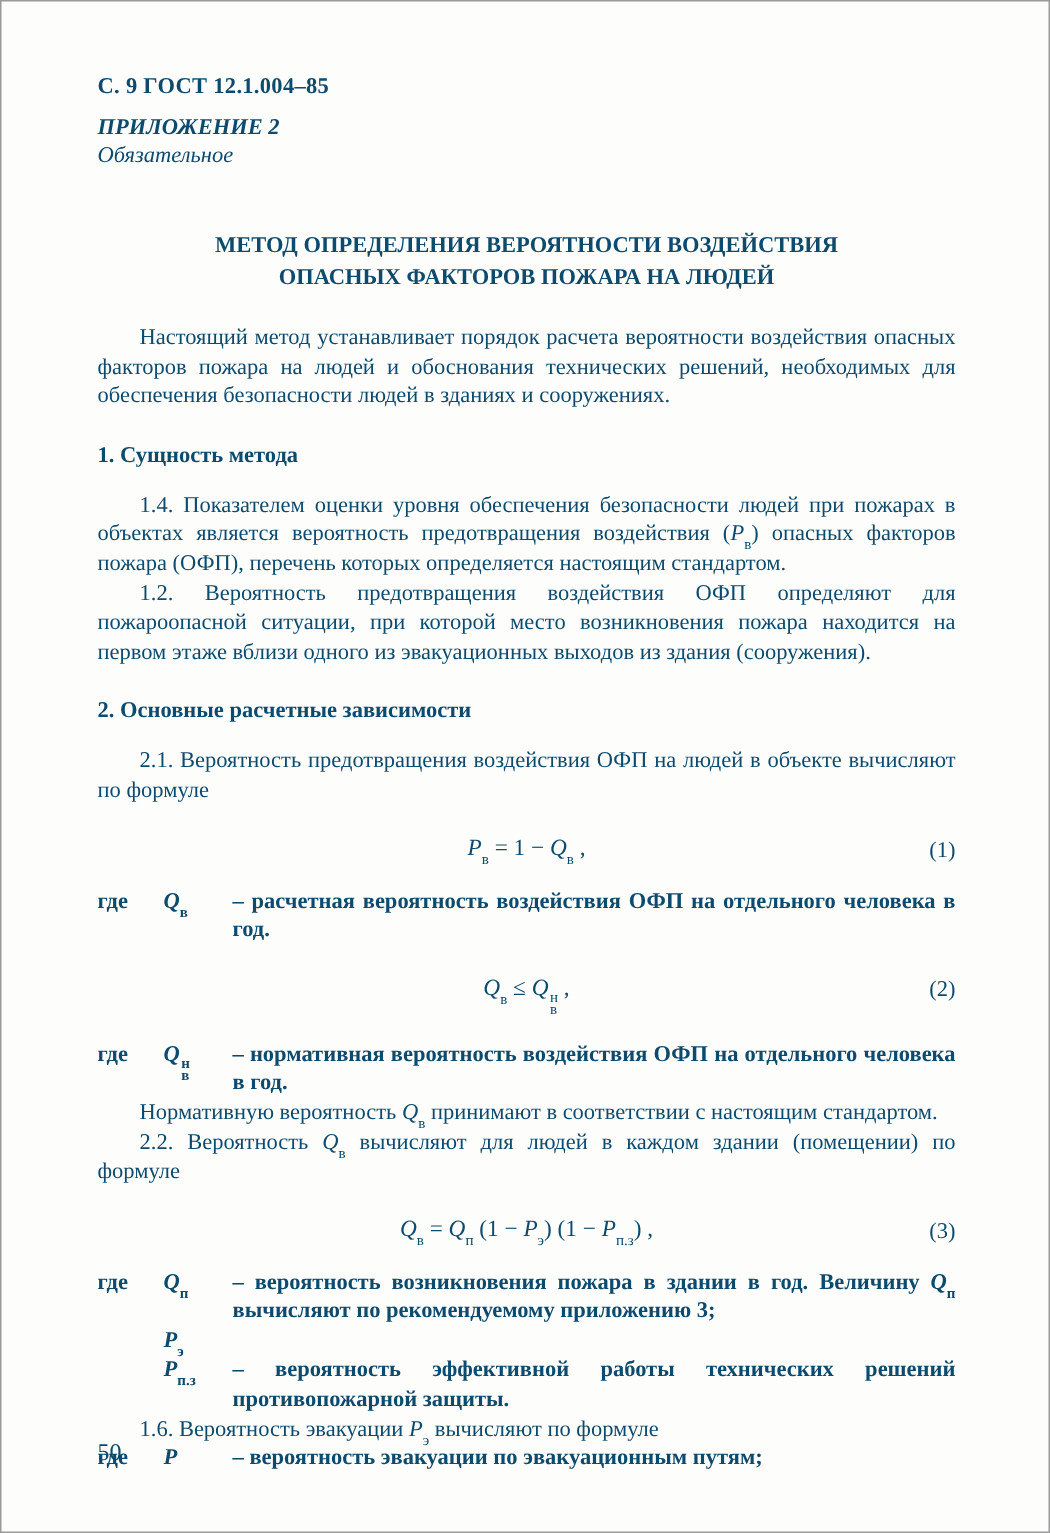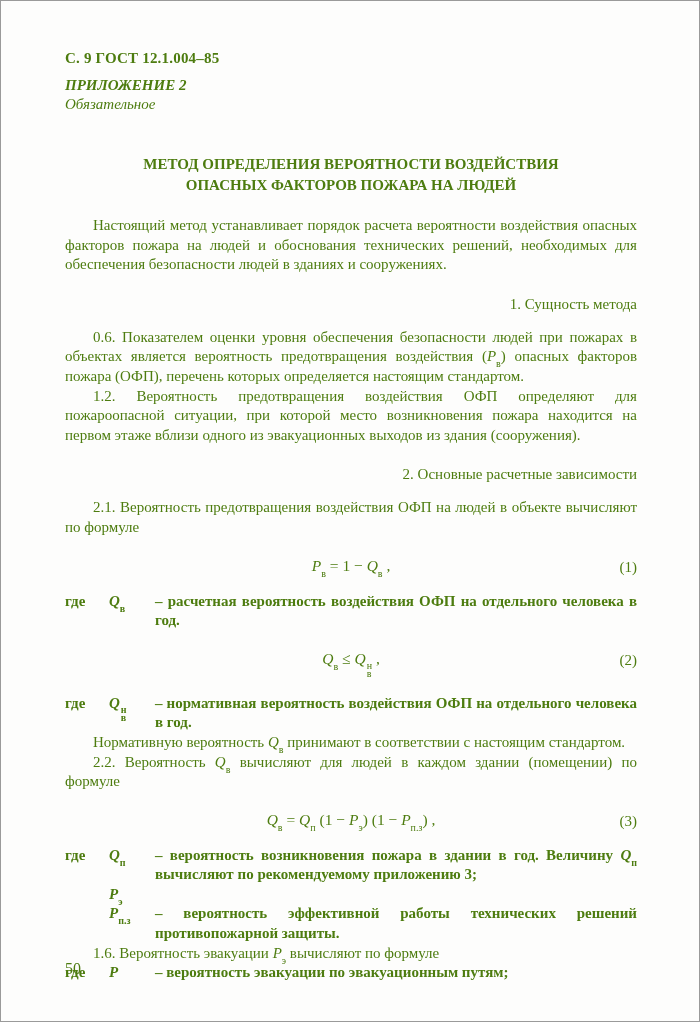--- a/index.html
+++ b/index.html
@@ -1,31 +1,31 @@
 <!DOCTYPE html>
 <html><head>
 <meta charset="utf-8">
 <style>
   html,body { margin:0; padding:0; background:#e8e8e8; }
   .page {
     position:relative; width:700px; height:1022px; margin:0 auto;
-    background:#fdfdfc; color:#4d7c0f; overflow:hidden;
+    background:#fdfdfc; color:#0c4a6e; overflow:hidden;
     font-family:"Liberation Serif", serif;
     box-shadow:0 0 0 1px #9a9a9a inset;
   }
   .content { position:absolute; left:65px; top:50px; width:572px; }
 
   .hdr { font-size:15px; font-weight:bold; letter-spacing:0.2px; }
   .appendix { text-align:left; font-style:italic; font-size:15px; line-height:19px; margin-top:9px; margin-bottom:40px; }
   .appendix .a1 { font-weight:bold; }
 
   .doc-title { text-align:center; font-weight:bold; font-size:15px; line-height:21px; margin:0 0 20px 0; }
 
   p.para { font-size:15px; line-height:19.6px; text-align:justify; text-indent:28px; margin:0; }
-  .sec-heading { text-align:right; font-weight:normal; font-size:15px; margin:21px 0 15px 0; }
+  .sec-heading { text-align:left; font-weight:bold; font-size:15px; margin:21px 0 15px 0; }
 
   .formula-row { position:relative; text-align:center; font-size:15.5px; margin:17px 0 15px 0; line-height:22px; }
   .formula { font-style:italic; }
   .formula .plain, .fnum { font-style:normal; }
   .fnum { position:absolute; right:0; top:1px; font-size:15px; }
 
   .var { font-style:italic; }
   sub { font-size:10px; font-style:normal; line-height:0; position:relative; bottom:-2px; letter-spacing:0; }
   .ss { display:inline-flex; flex-direction:column; font-size:10px; font-style:normal; line-height:8.5px; vertical-align:-5px; text-align:left; margin-left:1px; }
 
@@ -51,21 +51,21 @@
 
     <div class="doc-title">
       <span>МЕТОД ОПРЕДЕЛЕНИЯ ВЕРОЯТНОСТИ ВОЗДЕЙСТВИЯ</span><br>
       <span>ОПАСНЫХ ФАКТОРОВ ПОЖАРА НА ЛЮДЕЙ</span>
     </div>
 
     <p class="para">Настоящий метод устанавливает порядок расчета вероятности воздействия опасных факторов пожара на людей и обоснования технических решений, необходимых для обеспечения безопасности людей в зданиях и сооружениях.</p>
 
     <div class="sec-heading">1. Сущность метода</div>
 
-    <p class="para"><span class="plain">0.6. Показателем оценки уровня обеспечения безопасности людей при пожарах в объектах является вероятность предотвращения воздействия (</span><span class="var">Р</span><sub>в</sub><span class="plain">) опасных факторов пожара (ОФП), перечень которых определяется настоящим стандартом.</span></p>
+    <p class="para"><span class="plain">1.4. Показателем оценки уровня обеспечения безопасности людей при пожарах в объектах является вероятность предотвращения воздействия (</span><span class="var">Р</span><sub>в</sub><span class="plain">) опасных факторов пожара (ОФП), перечень которых определяется настоящим стандартом.</span></p>
     <p class="para">1.2. Вероятность предотвращения воздействия ОФП определяют для пожароопасной ситуации, при которой место возникновения пожара находится на первом этаже вблизи одного из эвакуационных выходов из здания (сооружения).</p>
 
     <div class="sec-heading">2. Основные расчетные зависимости</div>
 
     <p class="para">2.1. Вероятность предотвращения воздействия ОФП на людей в объекте вычисляют по формуле</p>
 
     <div class="formula-row">
       <span class="formula"><span class="var">P</span><sub>в</sub><span class="plain"> = 1 − </span><span class="var">Q</span><sub>в</sub><span class="plain"> ,</span></span>
       <span class="fnum">(1)</span>
     </div>

